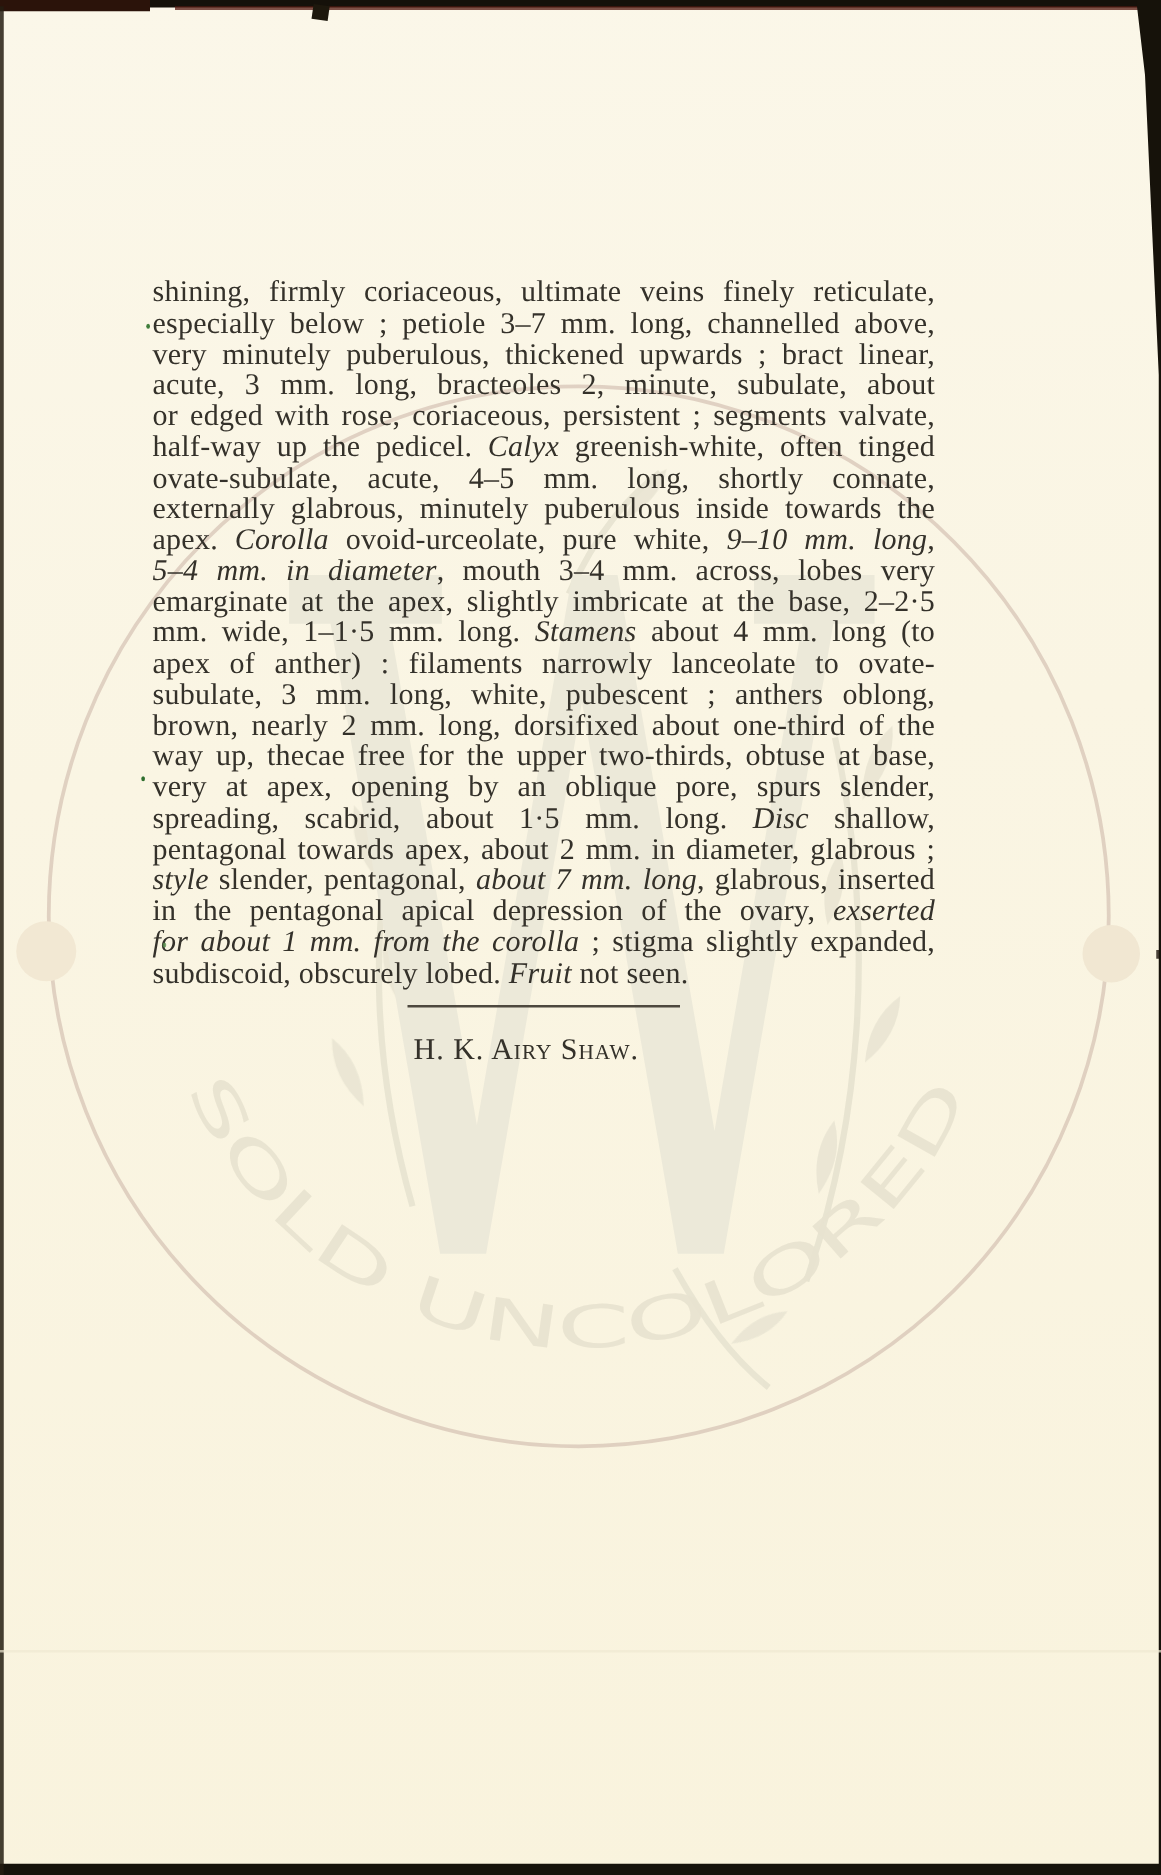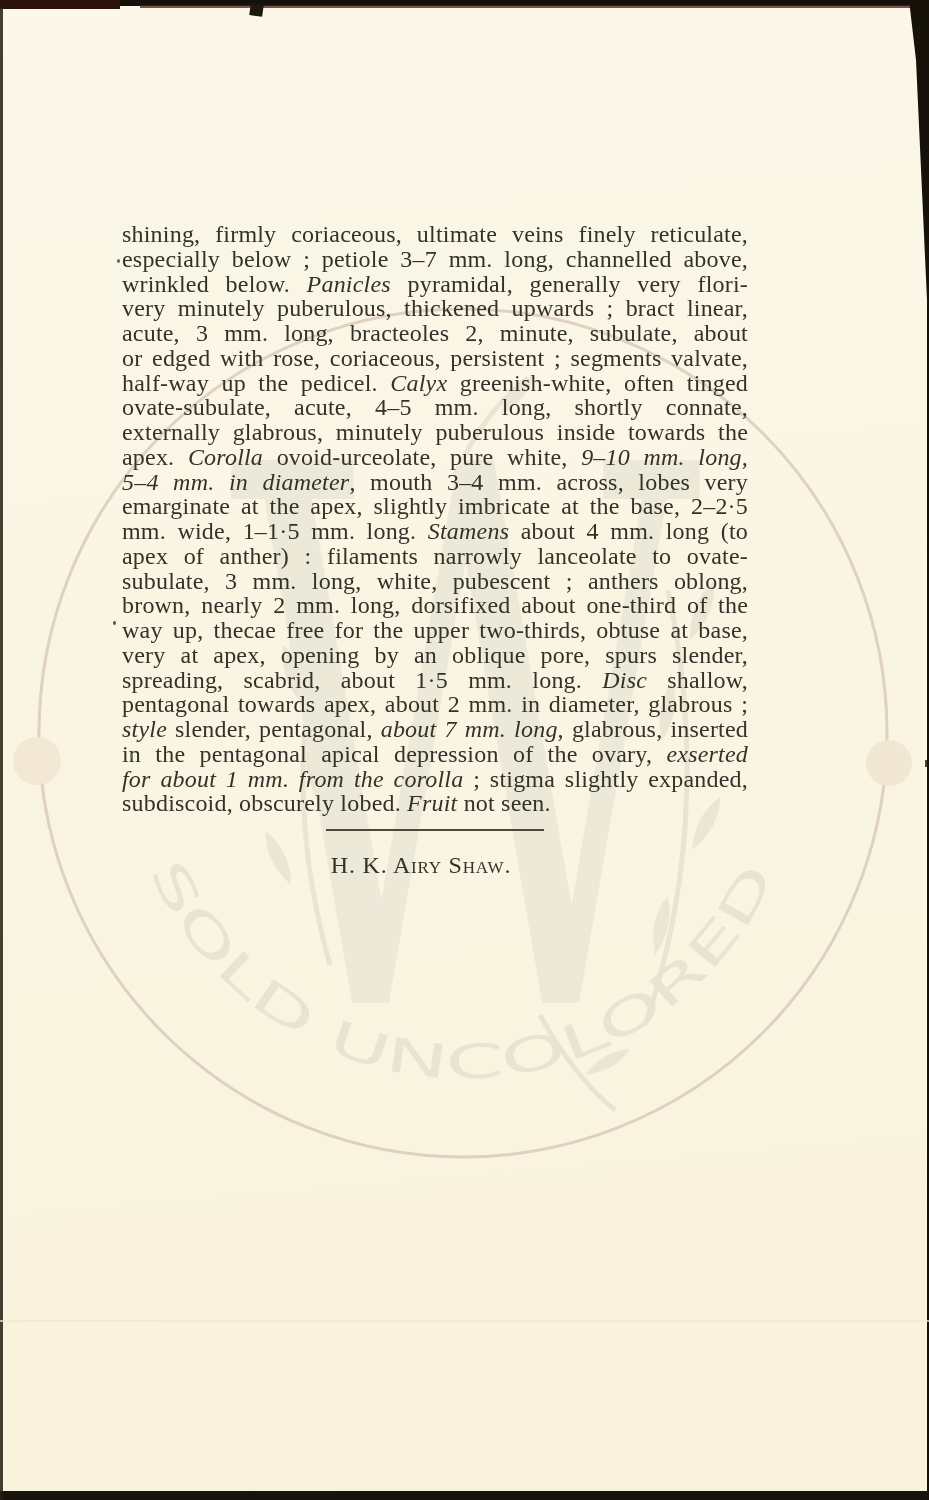--- a/index.html
+++ b/index.html
@@ -75,21 +75,20 @@
     </defs>
     <text font-family="DejaVu Sans, sans-serif" font-size="47" fill="#e8e3d0" fill-opacity="0.95">
       <textPath href="#stampArc" startOffset="0" textLength="790" lengthAdjust="spacingAndGlyphs">SOLD UNCOLORED</textPath>
     </text>
   </svg>
 
   <main class="textblock">
     <div>
         <div class="bodyline"><span>shining, firmly coriaceous, ultimate veins finely reticulate,</span></div>
         <div class="bodyline"><span>especially below ;  petiole 3–7 mm. long, channelled above,</span></div>
-        <div class="bodyline"><span>wrinkled below.  </span><i>Panicles</i><span> pyramidal, generally very flori-</span></div>
         <div class="bodyline"><span>very minutely puberulous, thickened upwards ;  bract linear,</span></div>
         <div class="bodyline"><span>acute, 3 mm. long, bracteoles 2, minute, subulate, about</span></div>
         <div class="bodyline"><span>or edged with rose, coriaceous, persistent ;  segments valvate,</span></div>
         <div class="bodyline"><span>half-way up the pedicel.  </span><i>Calyx</i><span> greenish-white, often tinged</span></div>
         <div class="bodyline"><span>ovate-subulate, acute, 4–5 mm. long, shortly connate,</span></div>
         <div class="bodyline"><span>externally glabrous, minutely puberulous inside towards the</span></div>
         <div class="bodyline"><span>apex.  </span><i>Corolla</i><span> ovoid-urceolate, pure white, </span><i>9–10 mm. long,</i></div>
         <div class="bodyline"><i>5–4 mm. in diameter</i><span>, mouth 3–4 mm. across, lobes very</span></div>
         <div class="bodyline"><span>emarginate at the apex, slightly imbricate at the base, 2–2·5</span></div>
         <div class="bodyline"><span>mm. wide, 1–1·5 mm. long.  </span><i>Stamens</i><span> about 4 mm. long (to</span></div>

